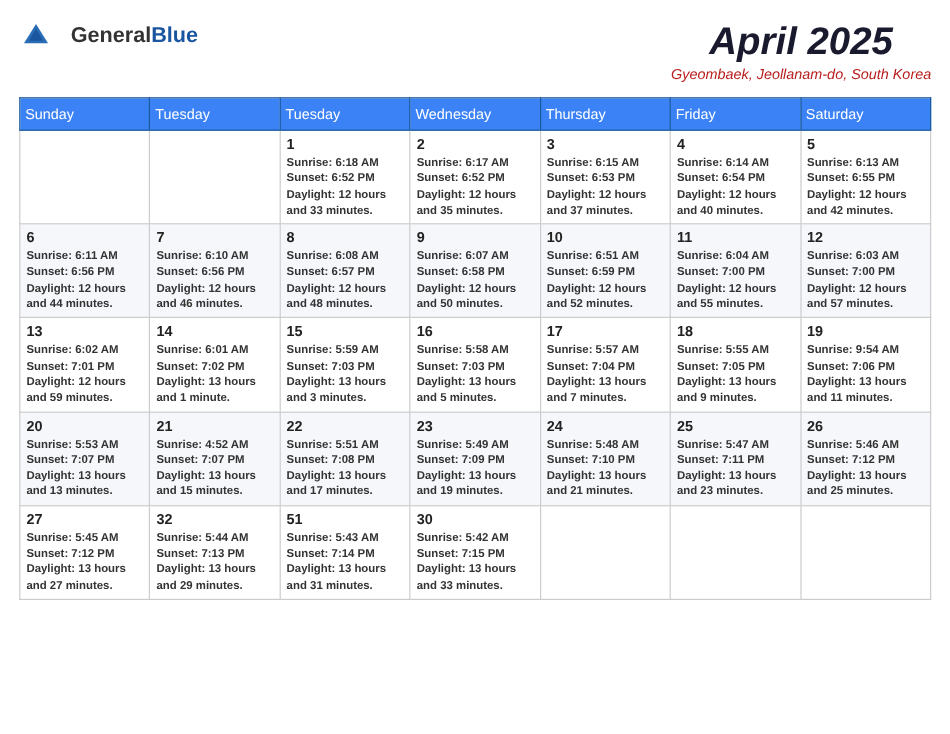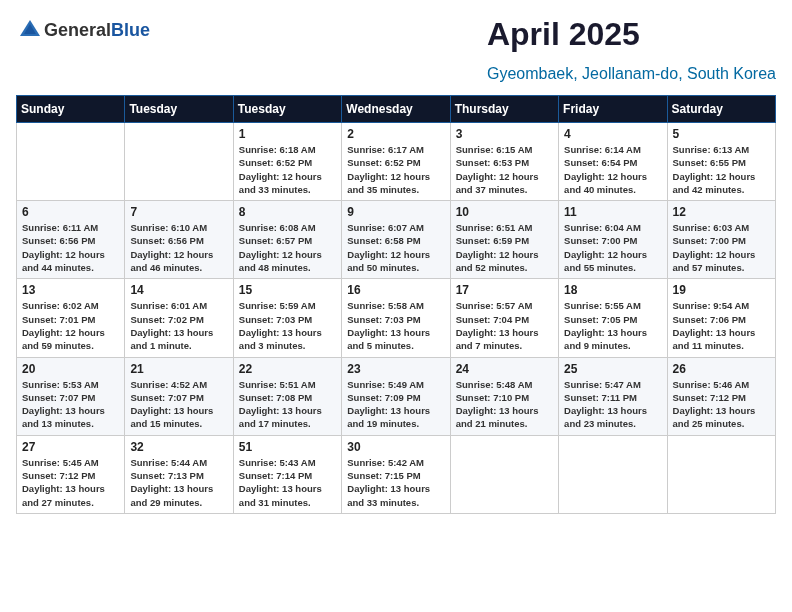--- a/index.html
+++ b/index.html
@@ -12,61 +12,62 @@
     }
     .header-area {
       display: flex;
       justify-content: space-between;
       align-items: flex-start;
       margin-bottom: 12px;
     }
     .logo {
       display: flex;
       align-items: center;
-      gap: 0;
+      gap: 15px;
     }
     .logo-text-general {
       font-size: 18px;
       font-weight: bold;
       color: #333;
       line-height: 1;
     }
     .logo-text-blue {
       font-size: 18px;
       font-weight: bold;
       color: #1a56a0;
       line-height: 1;
     }
     .logo-icon {
       width: 28px;
       height: 28px;
     }
     .title-area {
-      text-align: left;
+      text-align: center;
+      font-style: italic;
     }
     .month-title {
       font-size: 32px;
       font-weight: bold;
       color: #1a1a2e;
     }
     .location-title {
-      font-size: 16px;
-      color: #0369a1;
-      margin-top: 12px;
+      font-size: 12px;
+      color: #b91c1c;
+      margin-top: 2px;
     }
     .calendar {
       width: 100%;
       border-collapse: collapse;
       border: 1px solid #ccc;
     }
     .calendar th {
-      background-color: #0f172a;
+      background-color: #3b82f6;
       color: #fff;
       font-size: 12px;
-      font-weight: bold;
+      font-weight: normal;
       padding: 6px 4px;
       text-align: left;
       border: 1px solid #1a5a9a;
     }
     .calendar td {
       vertical-align: top;
       border: 1px solid #ccc;
       padding: 4px 5px;
       width: 108px;
       min-height: 80px;

